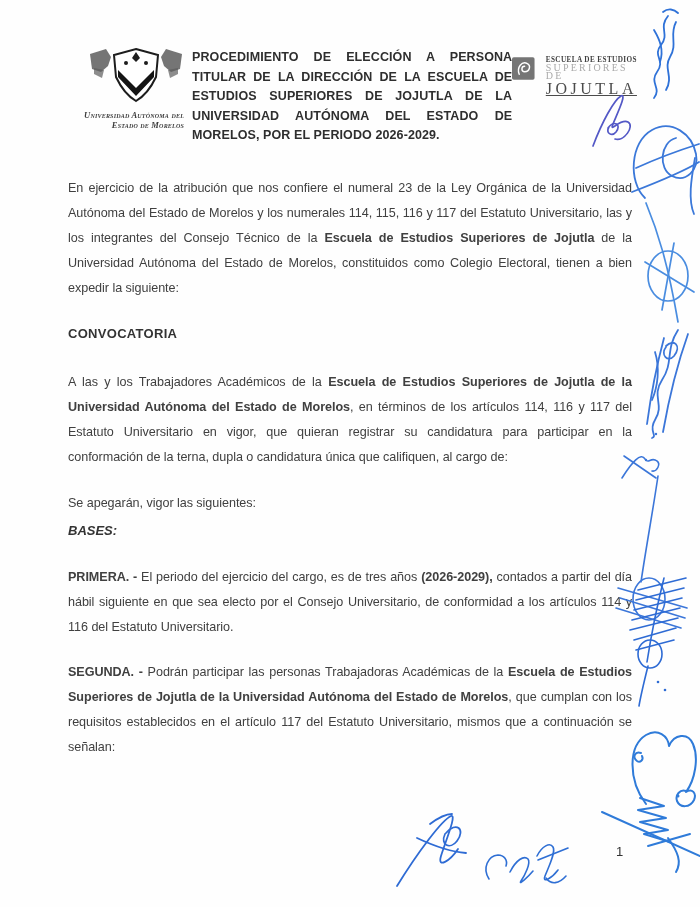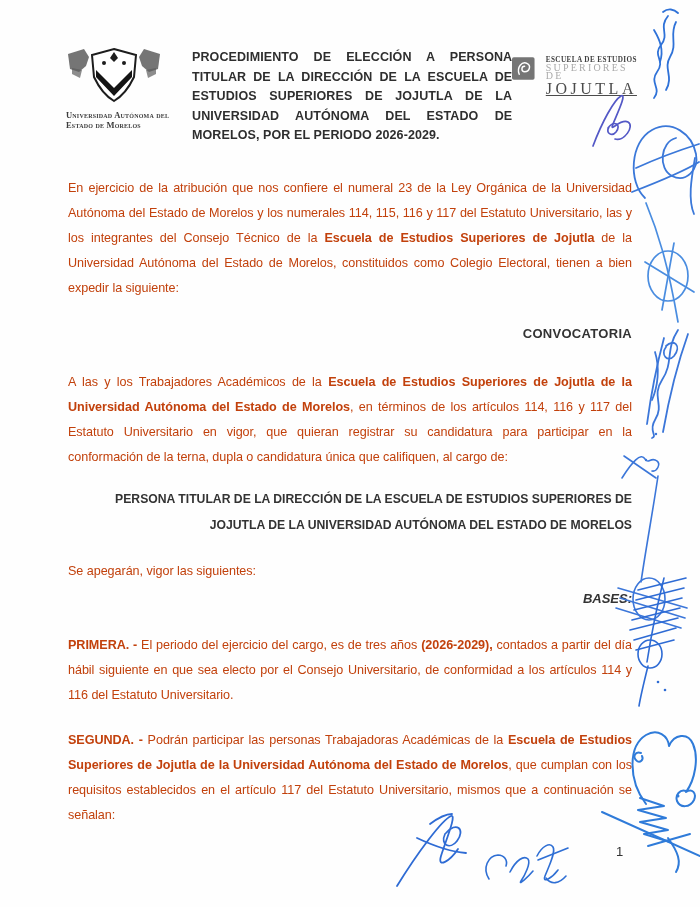--- a/index.html
+++ b/index.html
@@ -1,36 +1,36 @@
 <!DOCTYPE html>
 <html><head>
 <meta charset="utf-8">
 <style>
   html,body{margin:0;padding:0;}
   body{width:700px;height:907px;background:#f4f4f2;font-family:"Liberation Sans",sans-serif;}
   .page{position:relative;width:700px;height:907px;background:#fefefe;overflow:hidden;}
 
   
   .hdr{display:flex;align-items:flex-start;margin:46px 60px 0 66px;}
-  .crest-wrap{width:118px;flex:0 0 auto;text-align:left;}
+  .crest-wrap{width:118px;flex:0 0 auto;text-align:right;font-style:italic;}
   .crest-cap{margin-top:2px;font-family:"Liberation Serif",serif;font-variant:small-caps;
              font-weight:bold;font-size:8.5px;line-height:10px;color:#3c3c3c;letter-spacing:.2px;}
   .doc-title{margin:2px 0 0 8px;width:352px;font-size:12.5px;line-height:19.5px;font-weight:bold;
              color:#2e2e2e;text-align:justify;letter-spacing:.1px;}
   .school-logo{margin-left:auto;display:flex;align-items:flex-start;padding-top:10px;}
   .sl-text{margin-left:11px;font-family:"Liberation Serif",serif;color:#3f3f3f;}
   .sl1{font-size:7.2px;font-weight:bold;letter-spacing:.4px;line-height:8px;}
   .sl2{font-size:10px;color:#aaa;letter-spacing:2.2px;line-height:8px;}
   .sl3{font-size:16px;color:#4b4b4b;letter-spacing:3.5px;line-height:18px;text-decoration:underline;}
 
   
   .bp{margin:0 68px;width:564px;font-size:12.6px;line-height:25px;text-align:justify;
-      color:#c2410c;letter-spacing:-.05px;}
+      color:#404040;letter-spacing:-.05px;}
   .b{font-weight:bold;}
-  .ch{margin:0 68px;width:564px;text-align:right;font-weight:bold;color:#333;}
+  .ch{margin:0 68px;width:564px;text-align:left;font-weight:bold;color:#333;}
   .mt-p1{margin-top:30px;}
   .mt-conv{margin-top:20px;font-size:13px;line-height:25px;letter-spacing:.3px;}
   .mt-p2{margin-top:24px;}
   .mt-pos{margin-top:16px;font-size:12.2px;line-height:26px;}
   .mt-intro{margin-top:21px;}
   .mt-bases{margin-top:2px;font-size:13px;line-height:25px;font-style:italic;}
   .mt-pri{margin-top:22px;}
   .mt-seg{margin-top:20px;}
 
   .pgnum{position:absolute;left:616px;top:844px;font-size:13px;color:#333;}
@@ -79,21 +79,20 @@
       </div>
     </div>
   </div>
 
   <p class="bp mt-p1"><span>En ejercicio de la atribución que nos confiere el numeral 23 de la Ley Orgánica de la Universidad Autónoma del Estado de Morelos y los numerales 114, 115, 116 y 117 del Estatuto Universitario, las y los integrantes del Consejo Técnico de la </span><span class="b">Escuela de Estudios Superiores de Jojutla</span><span> de la Universidad Autónoma del Estado de Morelos, constituidos como Colegio Electoral, tienen a bien expedir la siguiente:</span></p>
 
   <div class="ch mt-conv">CONVOCATORIA</div>
 
   <p class="bp mt-p2"><span>A las y los Trabajadores Académicos de la </span><span class="b">Escuela de Estudios Superiores de Jojutla de la Universidad Autónoma del Estado de Morelos</span><span>, en términos de los artículos 114, 116 y 117 del Estatuto Universitario en vigor, que quieran registrar su candidatura para participar en la conformación de la terna, dupla o candidatura única que califiquen, al cargo de:</span></p>
 
-  <div class="ch mt-pos">PERSONA TITULAR DE LA DIRECCIÓN DE LA ESCUELA DE ESTUDIOS SUPERIORES DE JOJUTLA DE LA UNIVERSIDAD AUTÓNOMA DEL ESTADO DE MORELOS</div>
 
   <p class="bp mt-intro">Se apegarán, vigor las siguientes:</p>
 
   <div class="ch mt-bases">BASES:</div>
 
   <p class="bp mt-pri"><span class="b">PRIMERA. -</span><span> El periodo del ejercicio del cargo, es de tres años </span><span class="b">(2026-2029),</span><span> contados a partir del día hábil siguiente en que sea electo por el Consejo Universitario, de conformidad a los artículos 114 y 116 del Estatuto Universitario.</span></p>
 
   <p class="bp mt-seg"><span class="b">SEGUNDA. -</span><span> Podrán participar las personas Trabajadoras Académicas de la </span><span class="b">Escuela de Estudios Superiores de Jojutla de la Universidad Autónoma del Estado de Morelos</span><span>, que cumplan con los requisitos establecidos en el artículo 117 del Estatuto Universitario, mismos que a continuación se señalan:</span></p>
 
   <div class="pgnum">1</div>

